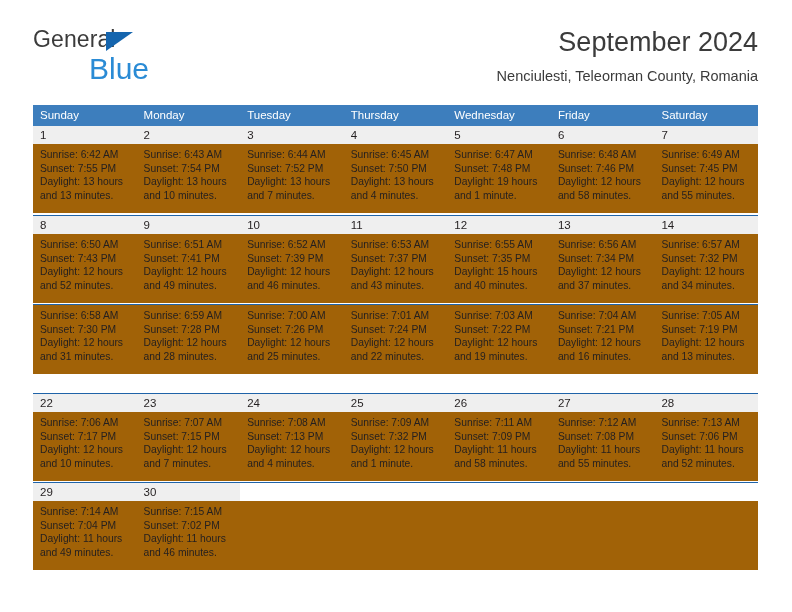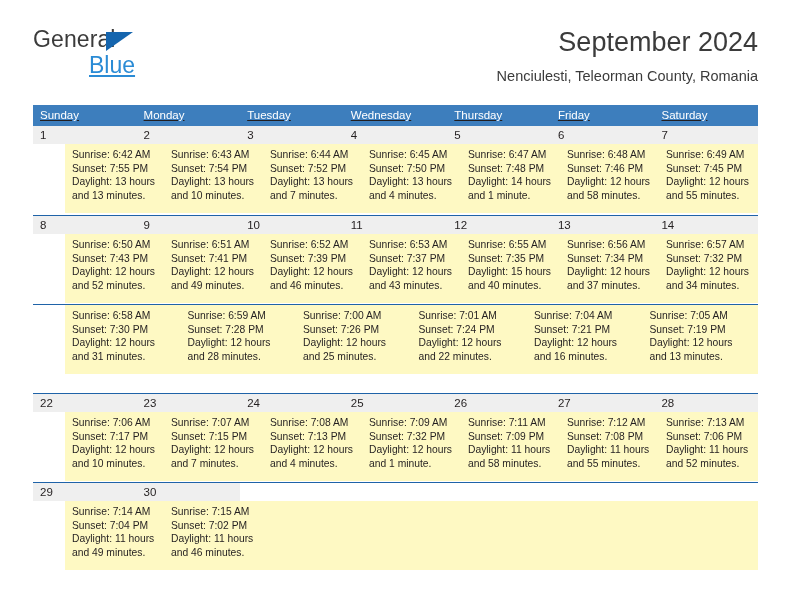--- a/index.html
+++ b/index.html
@@ -53,24 +53,23 @@
     top: 6px;
     width: 0;
     height: 0;
     border-left: 27px solid #1565ae;
     border-bottom: 19px solid transparent;
   }
   .brand-blue {
     position: absolute;
     left: 56px;
     top: 26px;
-    font-size: 23px;
+    font-size: 30px;
     color: #2a8bd5;
     font-family: "Liberation Sans", sans-serif;
-    text-decoration: underline;
   }
 
   .title-block {
     position: absolute;
     right: 0;
     top: 0;
     text-align: right;
     margin-left: 36px;
   }
   .cal-title {
@@ -92,21 +91,20 @@
     position: absolute;
     left: 33px;
     top: 105px;
     width: 725px;
   }
 
   .weekday-header {
     display: flex;
     background: #3d7ebd;
     height: 21px;
-    text-decoration: underline;
   }
   .weekday-cell {
     flex: 1 1 0;
     color: #ffffff;
     font-size: 11.5px;
     line-height: 21px;
     padding-left: 7px;
     box-sizing: border-box;
     white-space: nowrap;
   }
@@ -119,23 +117,22 @@
   }
   .week-row.first { border-top: none; }
 
   .date-band {
     display: flex;
     background: #efefef;
     height: 18px;
   }
   .body-band {
     display: flex;
-    background: #fef9c3;
+    background: #a16207;
     height: 69px;
-    margin-left: 32px;
   }
 
   .daynum-cell {
     flex: 1 1 0;
     box-sizing: border-box;
     padding-left: 7px;
     font-size: 11.5px;
     line-height: 18px;
     color: #231f20;
   }
@@ -171,22 +168,22 @@
     </div>
 
   </div>
 
   <div class="calendar">
 
     <div class="weekday-header">
       <div class="weekday-cell">Sunday</div>
       <div class="weekday-cell">Monday</div>
       <div class="weekday-cell">Tuesday</div>
+      <div class="weekday-cell">Thursday</div>
       <div class="weekday-cell">Wednesday</div>
-      <div class="weekday-cell">Thursday</div>
       <div class="weekday-cell">Friday</div>
       <div class="weekday-cell">Saturday</div>
     </div>
 
     <div class="week-row first">
       <div class="date-band">
         <div class="daynum-cell">1</div>
         <div class="daynum-cell">2</div>
         <div class="daynum-cell">3</div>
         <div class="daynum-cell">4</div>
@@ -211,21 +208,21 @@
           <div class="daylight">Daylight: 13 hours and 7 minutes.</div>
         </div>
         <div class="info-cell">
           <div class="line">Sunrise: 6:45 AM</div>
           <div class="line">Sunset: 7:50 PM</div>
           <div class="daylight">Daylight: 13 hours and 4 minutes.</div>
         </div>
         <div class="info-cell">
           <div class="line">Sunrise: 6:47 AM</div>
           <div class="line">Sunset: 7:48 PM</div>
-          <div class="daylight">Daylight: 14 hours and 1 minute.</div>
+          <div class="daylight">Daylight: 19 hours and 1 minute.</div>
         </div>
         <div class="info-cell">
           <div class="line">Sunrise: 6:48 AM</div>
           <div class="line">Sunset: 7:46 PM</div>
           <div class="daylight">Daylight: 12 hours and 58 minutes.</div>
         </div>
         <div class="info-cell">
           <div class="line">Sunrise: 6:49 AM</div>
           <div class="line">Sunset: 7:45 PM</div>
           <div class="daylight">Daylight: 12 hours and 55 minutes.</div>
@@ -298,20 +295,25 @@
           <div class="line">Sunrise: 7:00 AM</div>
           <div class="line">Sunset: 7:26 PM</div>
           <div class="daylight">Daylight: 12 hours and 25 minutes.</div>
         </div>
         <div class="info-cell">
           <div class="line">Sunrise: 7:01 AM</div>
           <div class="line">Sunset: 7:24 PM</div>
           <div class="daylight">Daylight: 12 hours and 22 minutes.</div>
         </div>
         <div class="info-cell">
+          <div class="line">Sunrise: 7:03 AM</div>
+          <div class="line">Sunset: 7:22 PM</div>
+          <div class="daylight">Daylight: 12 hours and 19 minutes.</div>
+        </div>
+        <div class="info-cell">
           <div class="line">Sunrise: 7:04 AM</div>
           <div class="line">Sunset: 7:21 PM</div>
           <div class="daylight">Daylight: 12 hours and 16 minutes.</div>
         </div>
         <div class="info-cell">
           <div class="line">Sunrise: 7:05 AM</div>
           <div class="line">Sunset: 7:19 PM</div>
           <div class="daylight">Daylight: 12 hours and 13 minutes.</div>
         </div>
       </div>

